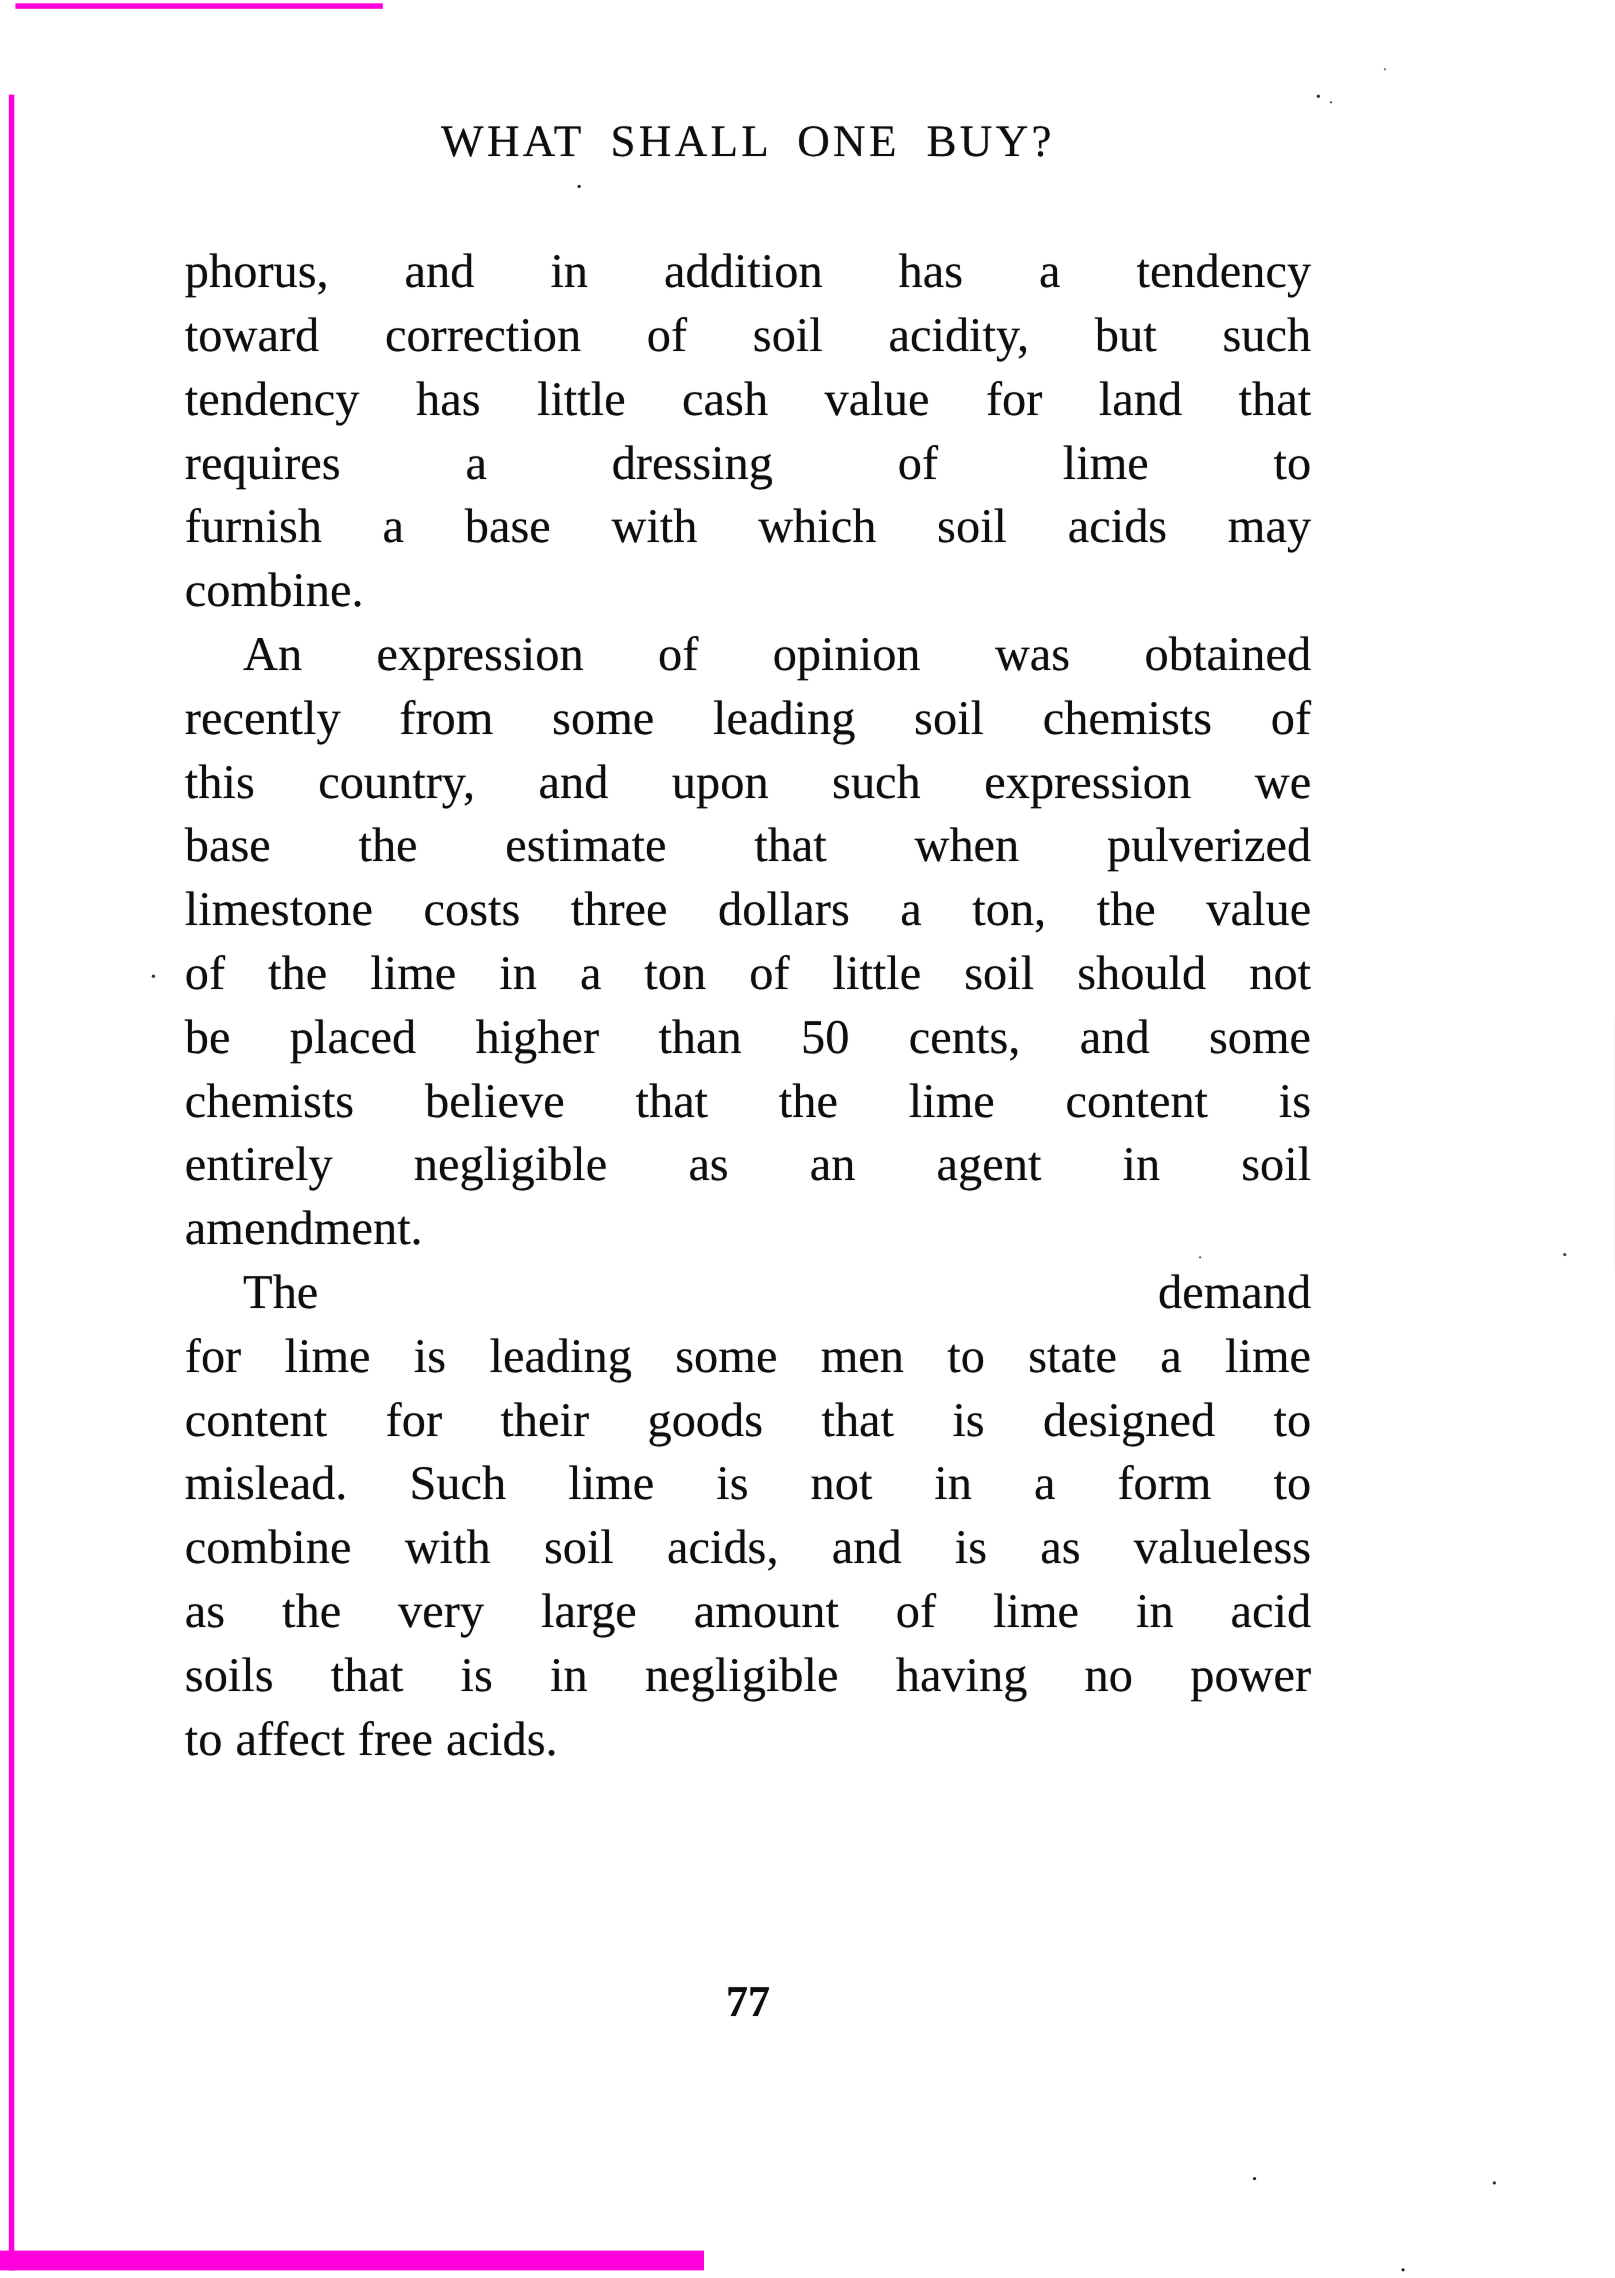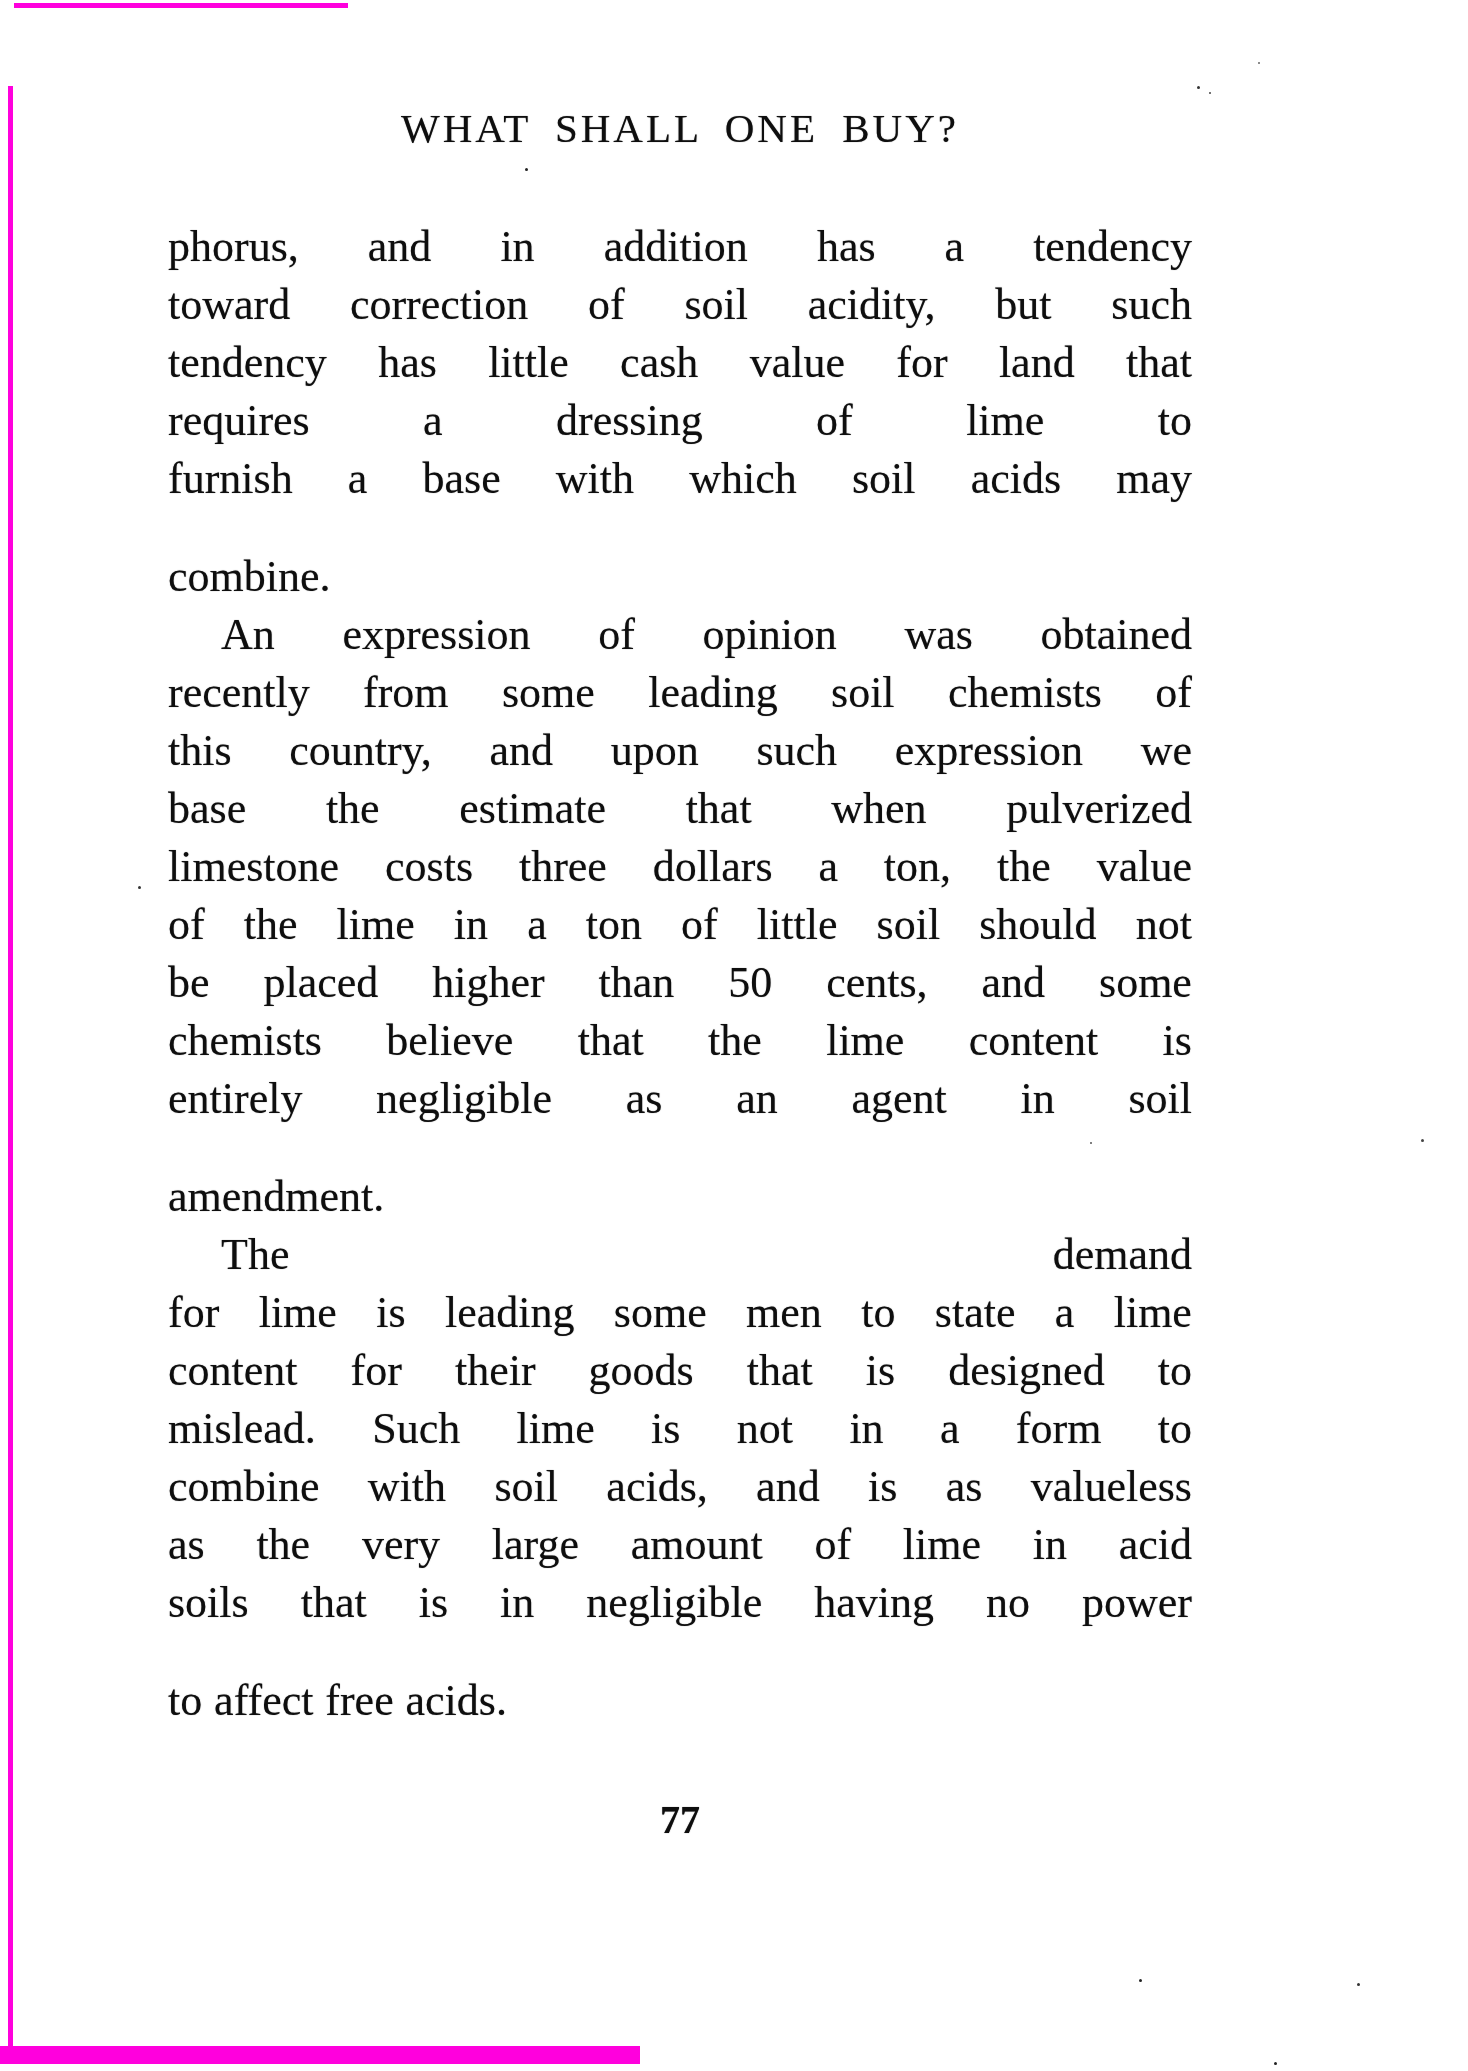--- a/index.html
+++ b/index.html
@@ -29,21 +29,21 @@
   }
   .line{
     display:flex;
     justify-content:space-between;
     align-items:center;
     height:58px;
     line-height:58px;
     white-space:nowrap;
   }
   .line.indent{padding-left:53px;}
-  .line.par-last{justify-content:flex-start;gap:0.27em;margin-top:40px;}
+  .line.par-last{justify-content:flex-start;gap:0.27em;}
   .w{flex:0 0 auto;}
   .it{font-style:italic;}
   .folio{
     position:absolute;
     left:168px;top:1796px;width:1024px;
     text-align:center;
     font-size:40px;
     font-weight:bold;
     text-shadow:0 0 1px rgba(0,0,0,.55);
   }

